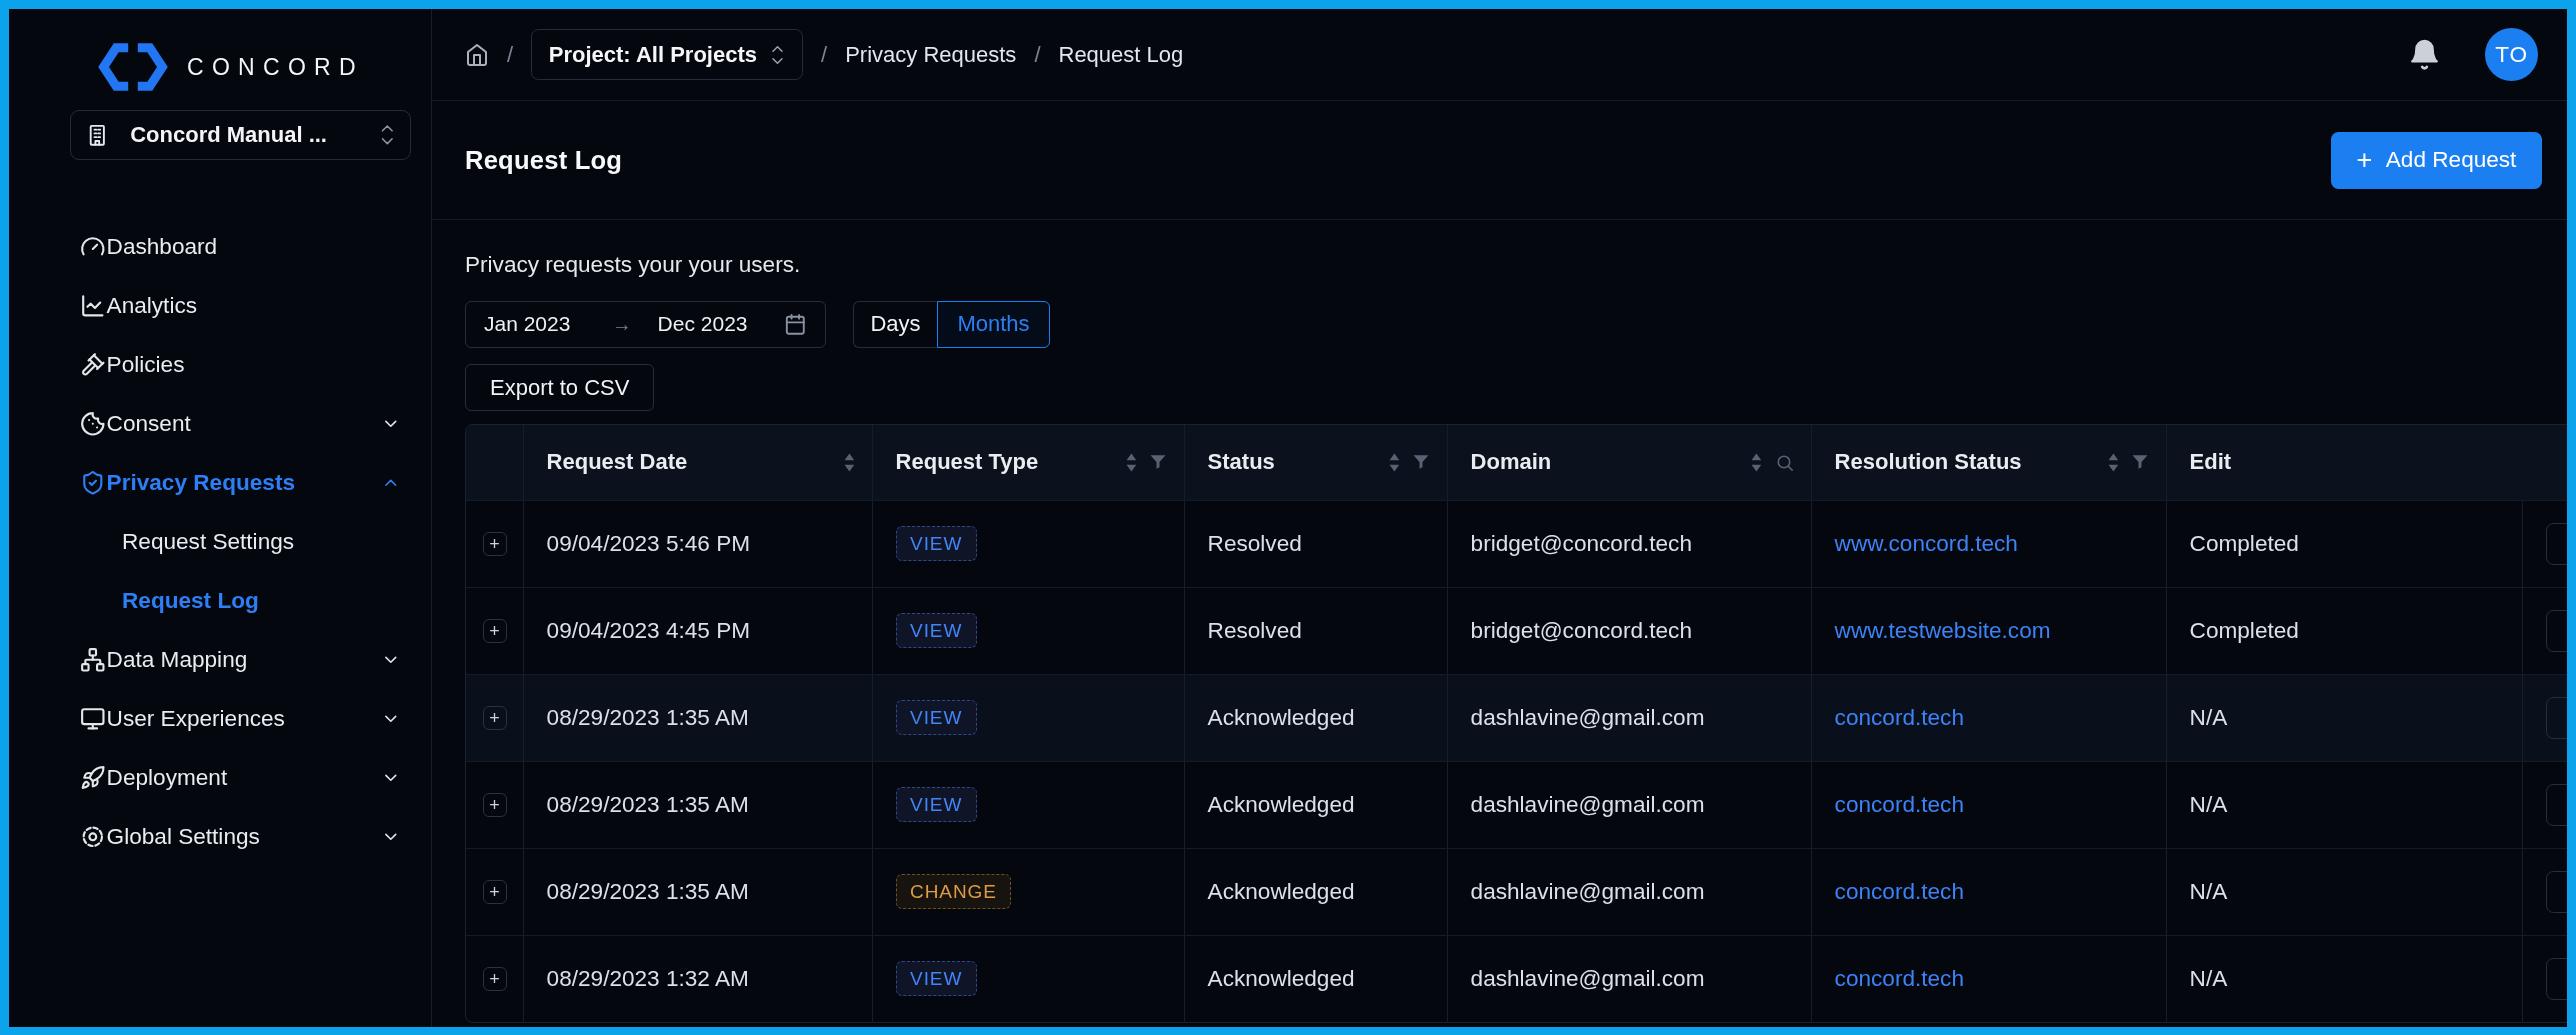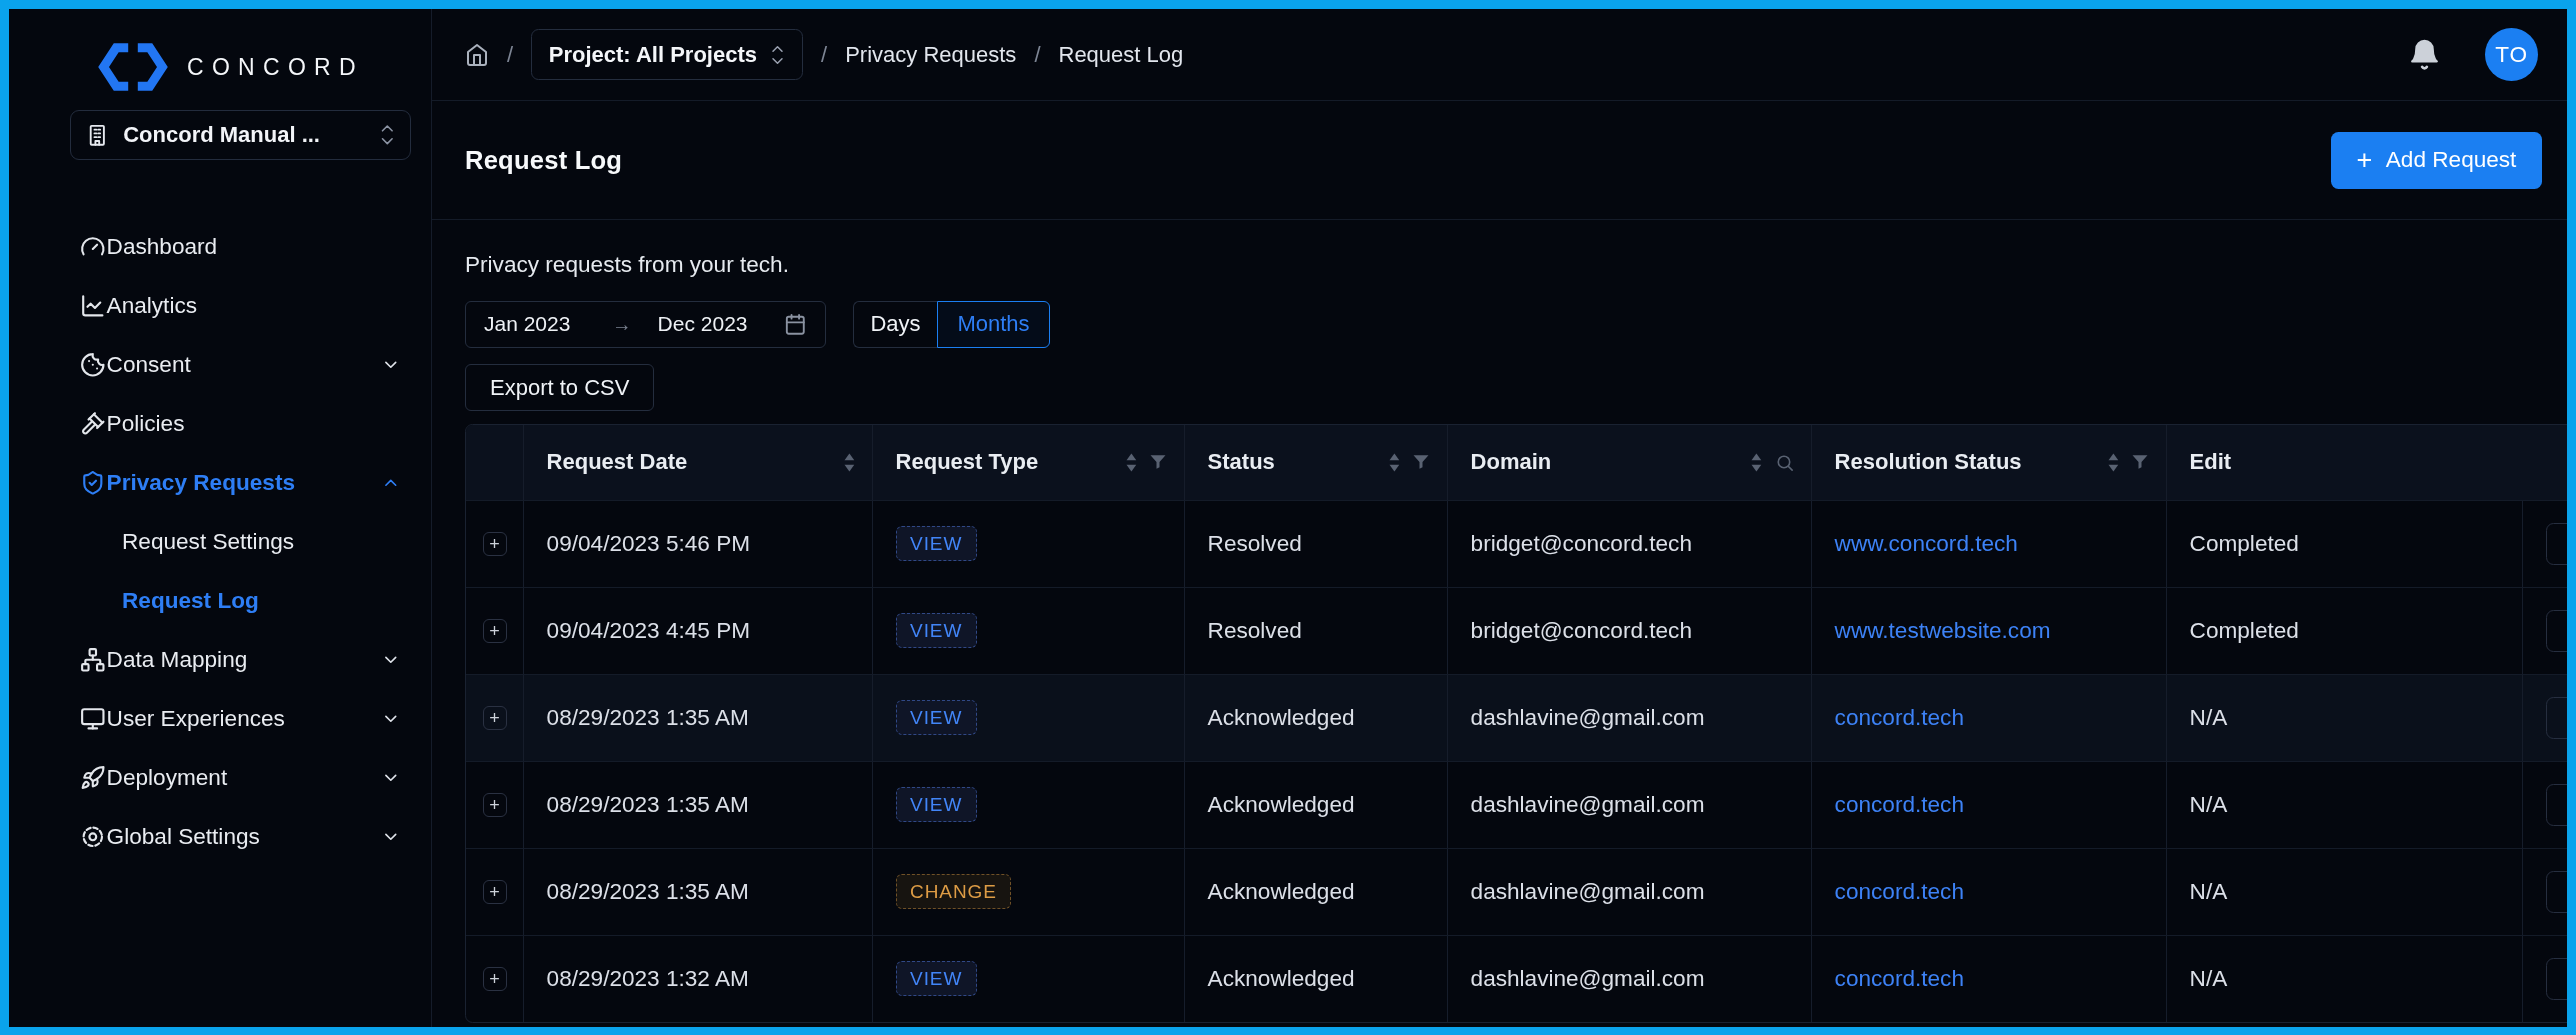--- a/index.html
+++ b/index.html
@@ -16,21 +16,21 @@
   }
 
   
   .sidebar { width: 382px; flex: none; border-right: 0.8px solid #151c2a; display: flex; flex-direction: column; margin-left: 41px; }
   .logo-row { display: flex; align-items: center; gap: 18px; padding: 27px 0 0 47px; height: 89px; }
   .logo-row svg { width: 72px; height: 48px; }
   .brand-name { font-size: 23px; font-weight: 500; letter-spacing: 8.3px; color: #f5f7fa; }
 
   .org-selector {
     margin: 12px 19.6px 0 19.6px; height: 50px;
-    display: flex; align-items: center; gap: 15px;
+    display: flex; align-items: center; gap: 22px;
     padding: 0 15px; background: transparent;
     border: 0.8px solid #232c3d; border-radius: 9px;
     font-size: 22px; font-weight: 600; color: #f2f4f8;
     font-family: inherit; cursor: pointer;
   }
   .org-selector .bldg { width: 22.6px; height: 22.6px; color: #e6e9ef; flex: none; }
   .org-selector .updown { margin-left: auto; width: 16.6px; height: 25.6px; color: #8b93a3; flex: none; }
 
   nav { margin-top: 57px; }
   .nav-item {
@@ -175,39 +175,39 @@
       </div>
       <div class="nav-item">
         <svg class="stroke nico" viewBox="0 0 24 24">
             <path d="M3 3v16a2 2 0 0 0 2 2h16"></path>
             <path d="m19 9-5 5-4-4-3 3"></path>
           </svg>
         <span>Analytics</span>
       </div>
       <div class="nav-item">
         <svg class="stroke nico" viewBox="0 0 24 24">
-            <path d="M12 2a10 10 0 1 0 10 10 4 4 0 0 1-5-5 4 4 0 0 1-5-5"></path>
-            <path d="M8.5 8.5v.01"></path>
-            <path d="M16 15.5v.01"></path>
-            <path d="M12 12v.01"></path>
-          </svg>
-        <span>Consent</span>
-        <svg class="stroke chev" viewBox="0 0 24 24">
-            <path d="m6 9 6 6 6-6"></path>
-          </svg>
-      </div>
-      <div class="nav-item">
-        <svg class="stroke nico" viewBox="0 0 24 24">
             <path d="m14 13-7.5 7.5c-.83.83-2.17.83-3 0a2.12 2.12 0 0 1 0-3L11 10"></path>
             <path d="m16 16 6-6"></path>
             <path d="m8 8 6-6"></path>
             <path d="m9 7 8 8"></path>
             <path d="m21 11-8-8"></path>
           </svg>
         <span>Policies</span>
+      </div>
+      <div class="nav-item">
+        <svg class="stroke nico" viewBox="0 0 24 24">
+            <path d="M12 2a10 10 0 1 0 10 10 4 4 0 0 1-5-5 4 4 0 0 1-5-5"></path>
+            <path d="M8.5 8.5v.01"></path>
+            <path d="M16 15.5v.01"></path>
+            <path d="M12 12v.01"></path>
+          </svg>
+        <span>Consent</span>
+        <svg class="stroke chev" viewBox="0 0 24 24">
+            <path d="m6 9 6 6 6-6"></path>
+          </svg>
       </div>
       <div class="nav-item active">
         <svg class="stroke nico" viewBox="0 0 24 24">
             <path d="M20 13c0 5-3.5 7.5-7.66 8.95a1 1 0 0 1-.67-.01C7.5 20.5 4 18 4 13V6a1 1 0 0 1 1-1c2 0 4.5-1.2 6.24-2.72a1 1 0 0 1 1.52 0C14.51 3.81 17 5 19 5a1 1 0 0 1 1 1z"></path>
             <path d="m9 12 2 2 4-4"></path>
           </svg>
         <span>Privacy Requests</span>
         <svg class="stroke chev" viewBox="0 0 24 24">
             <path d="m6 15 6-6 6 6"></path>
           </svg>
@@ -299,21 +299,21 @@
 
     <div class="page-head">
       <h1 class="page-title">Request Log</h1>
       <button class="add-btn">
         <span class="plus">+</span>
         <span>Add Request</span>
       </button>
     </div>
 
     <div class="content">
-      <p class="desc">Privacy requests from your tech.</p>
+      <p class="desc">Privacy requests your your users.</p>
 
       <div class="filters-row">
         <div class="date-range">
           <span class="date-start">Jan 2023</span>
           <span class="date-arrow">→</span>
           <span class="date-end">Dec 2023</span>
           <svg class="stroke cal" viewBox="0 0 24 24">
               <rect x="3" y="4" width="18" height="18" rx="2"></rect>
               <line x1="16" y1="2" x2="16" y2="6"></line>
               <line x1="8" y1="2" x2="8" y2="6"></line>

